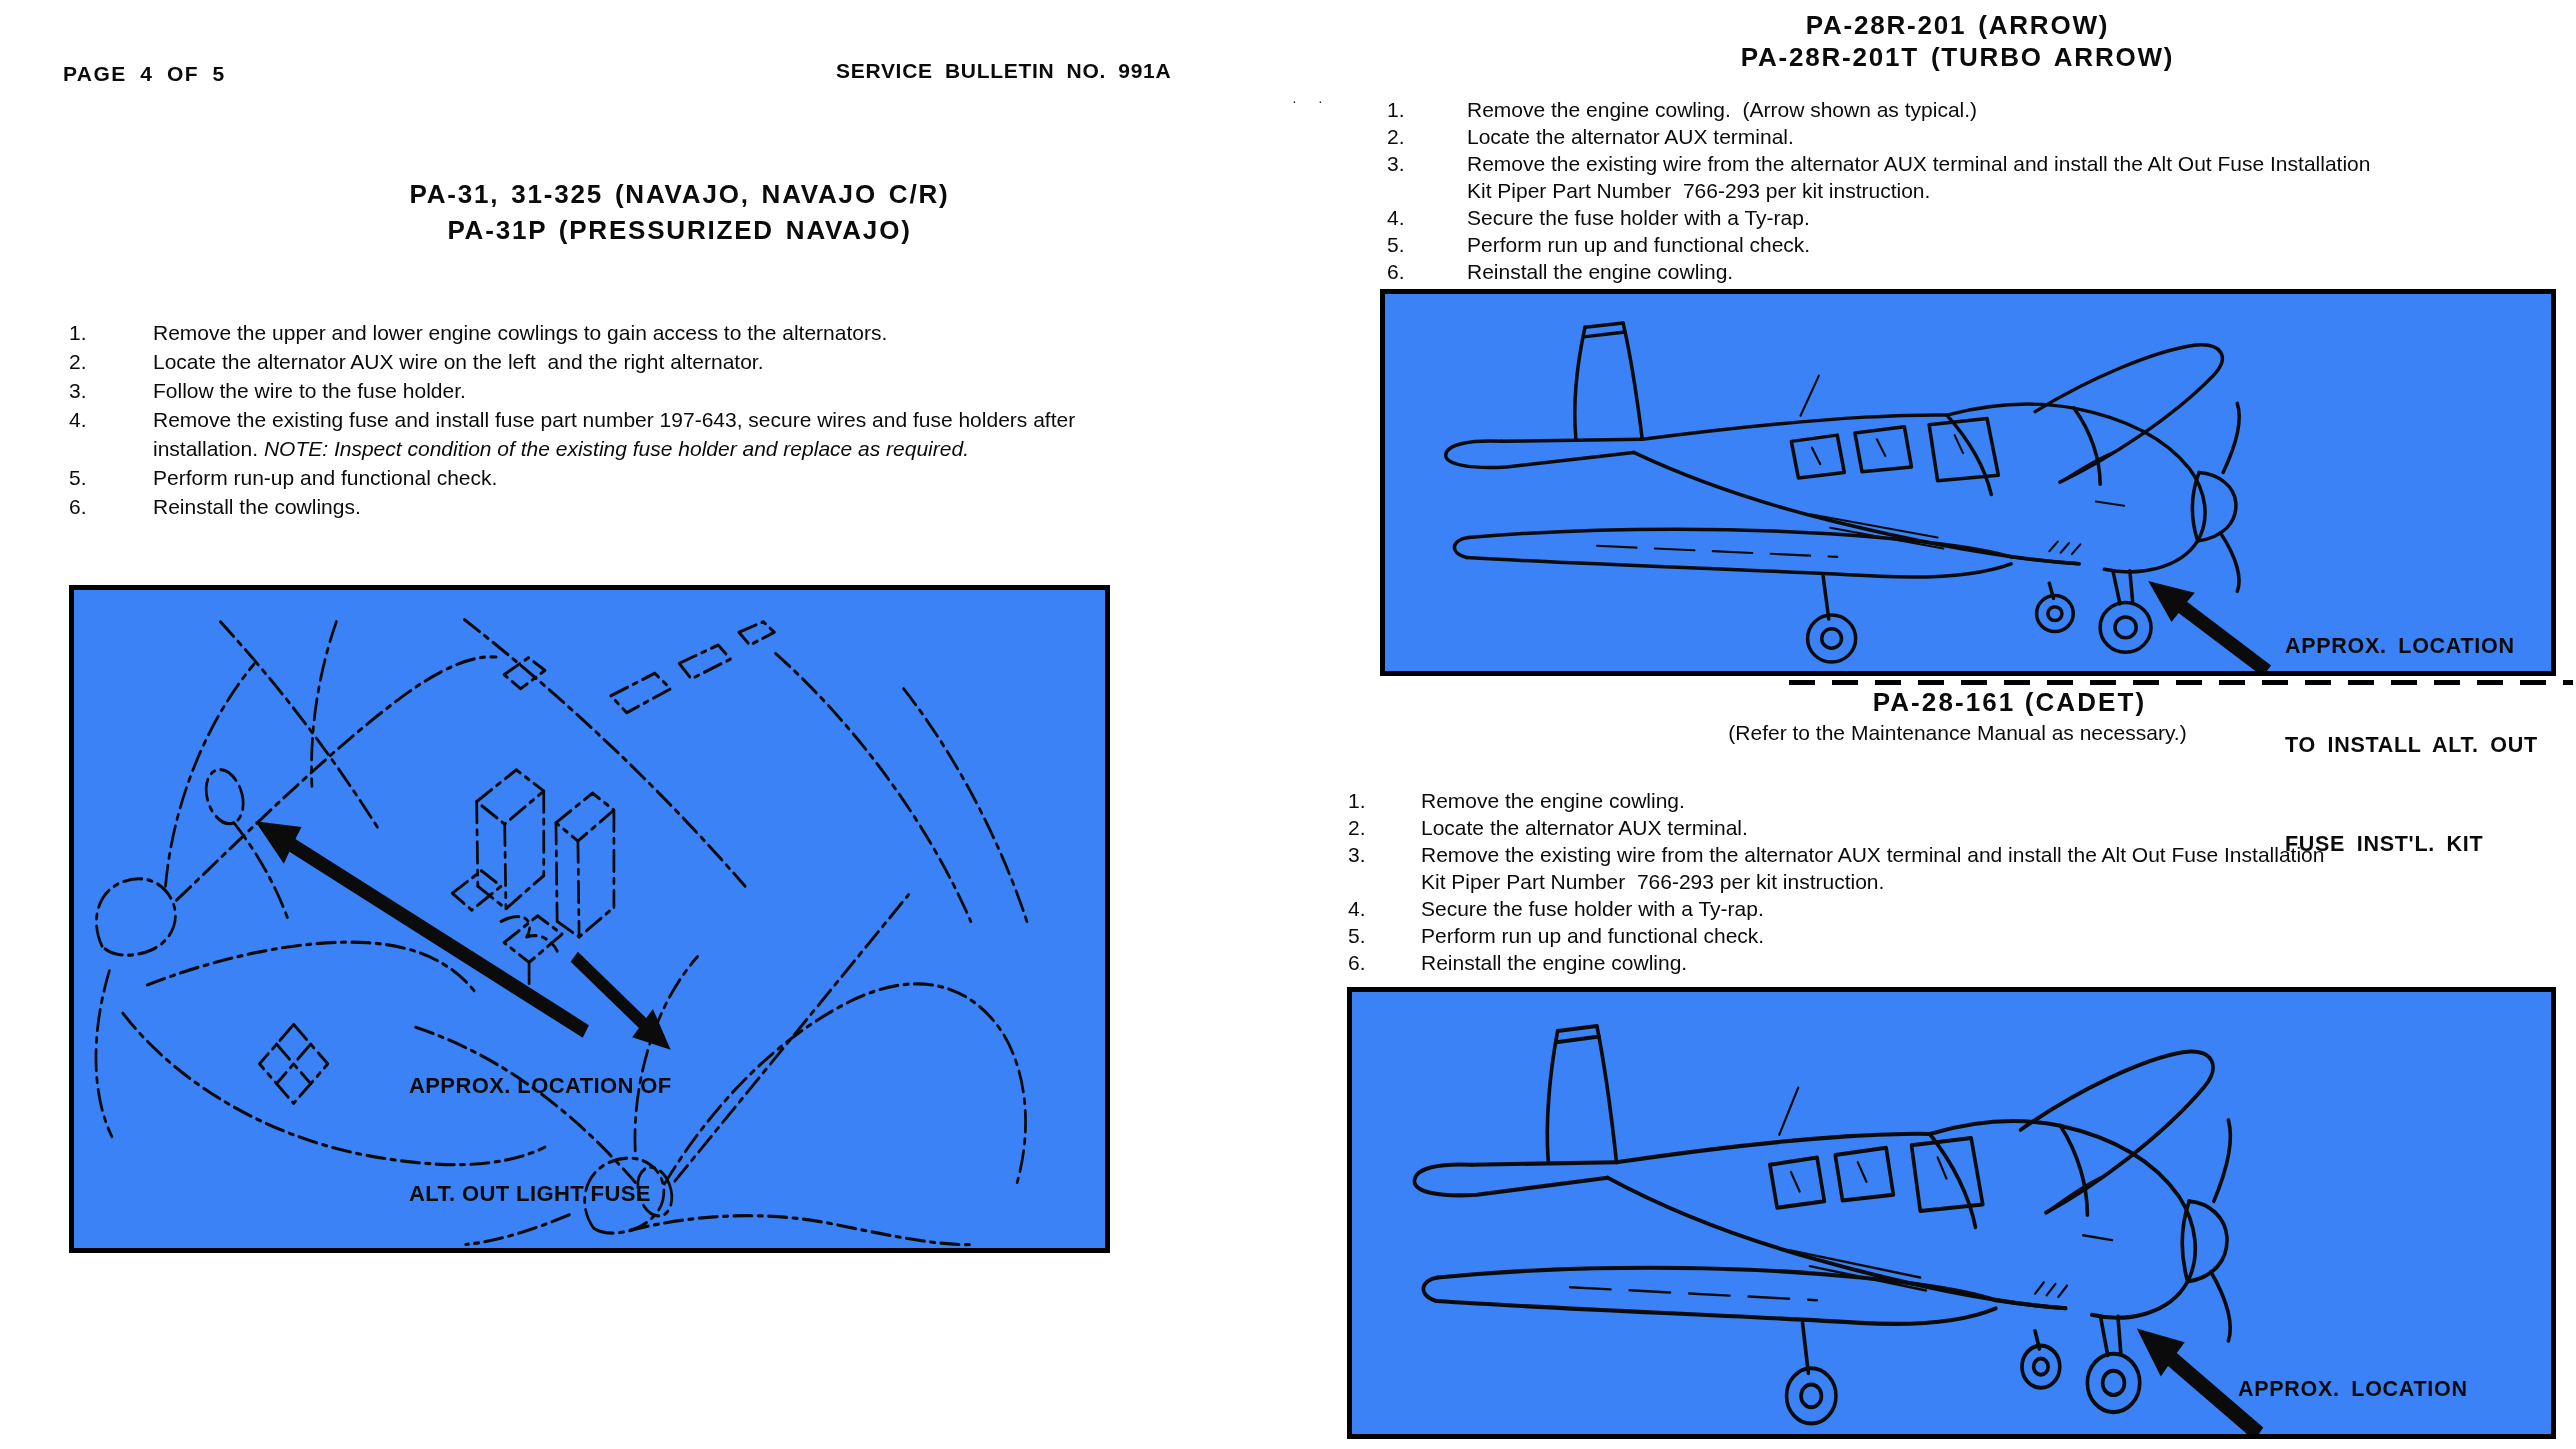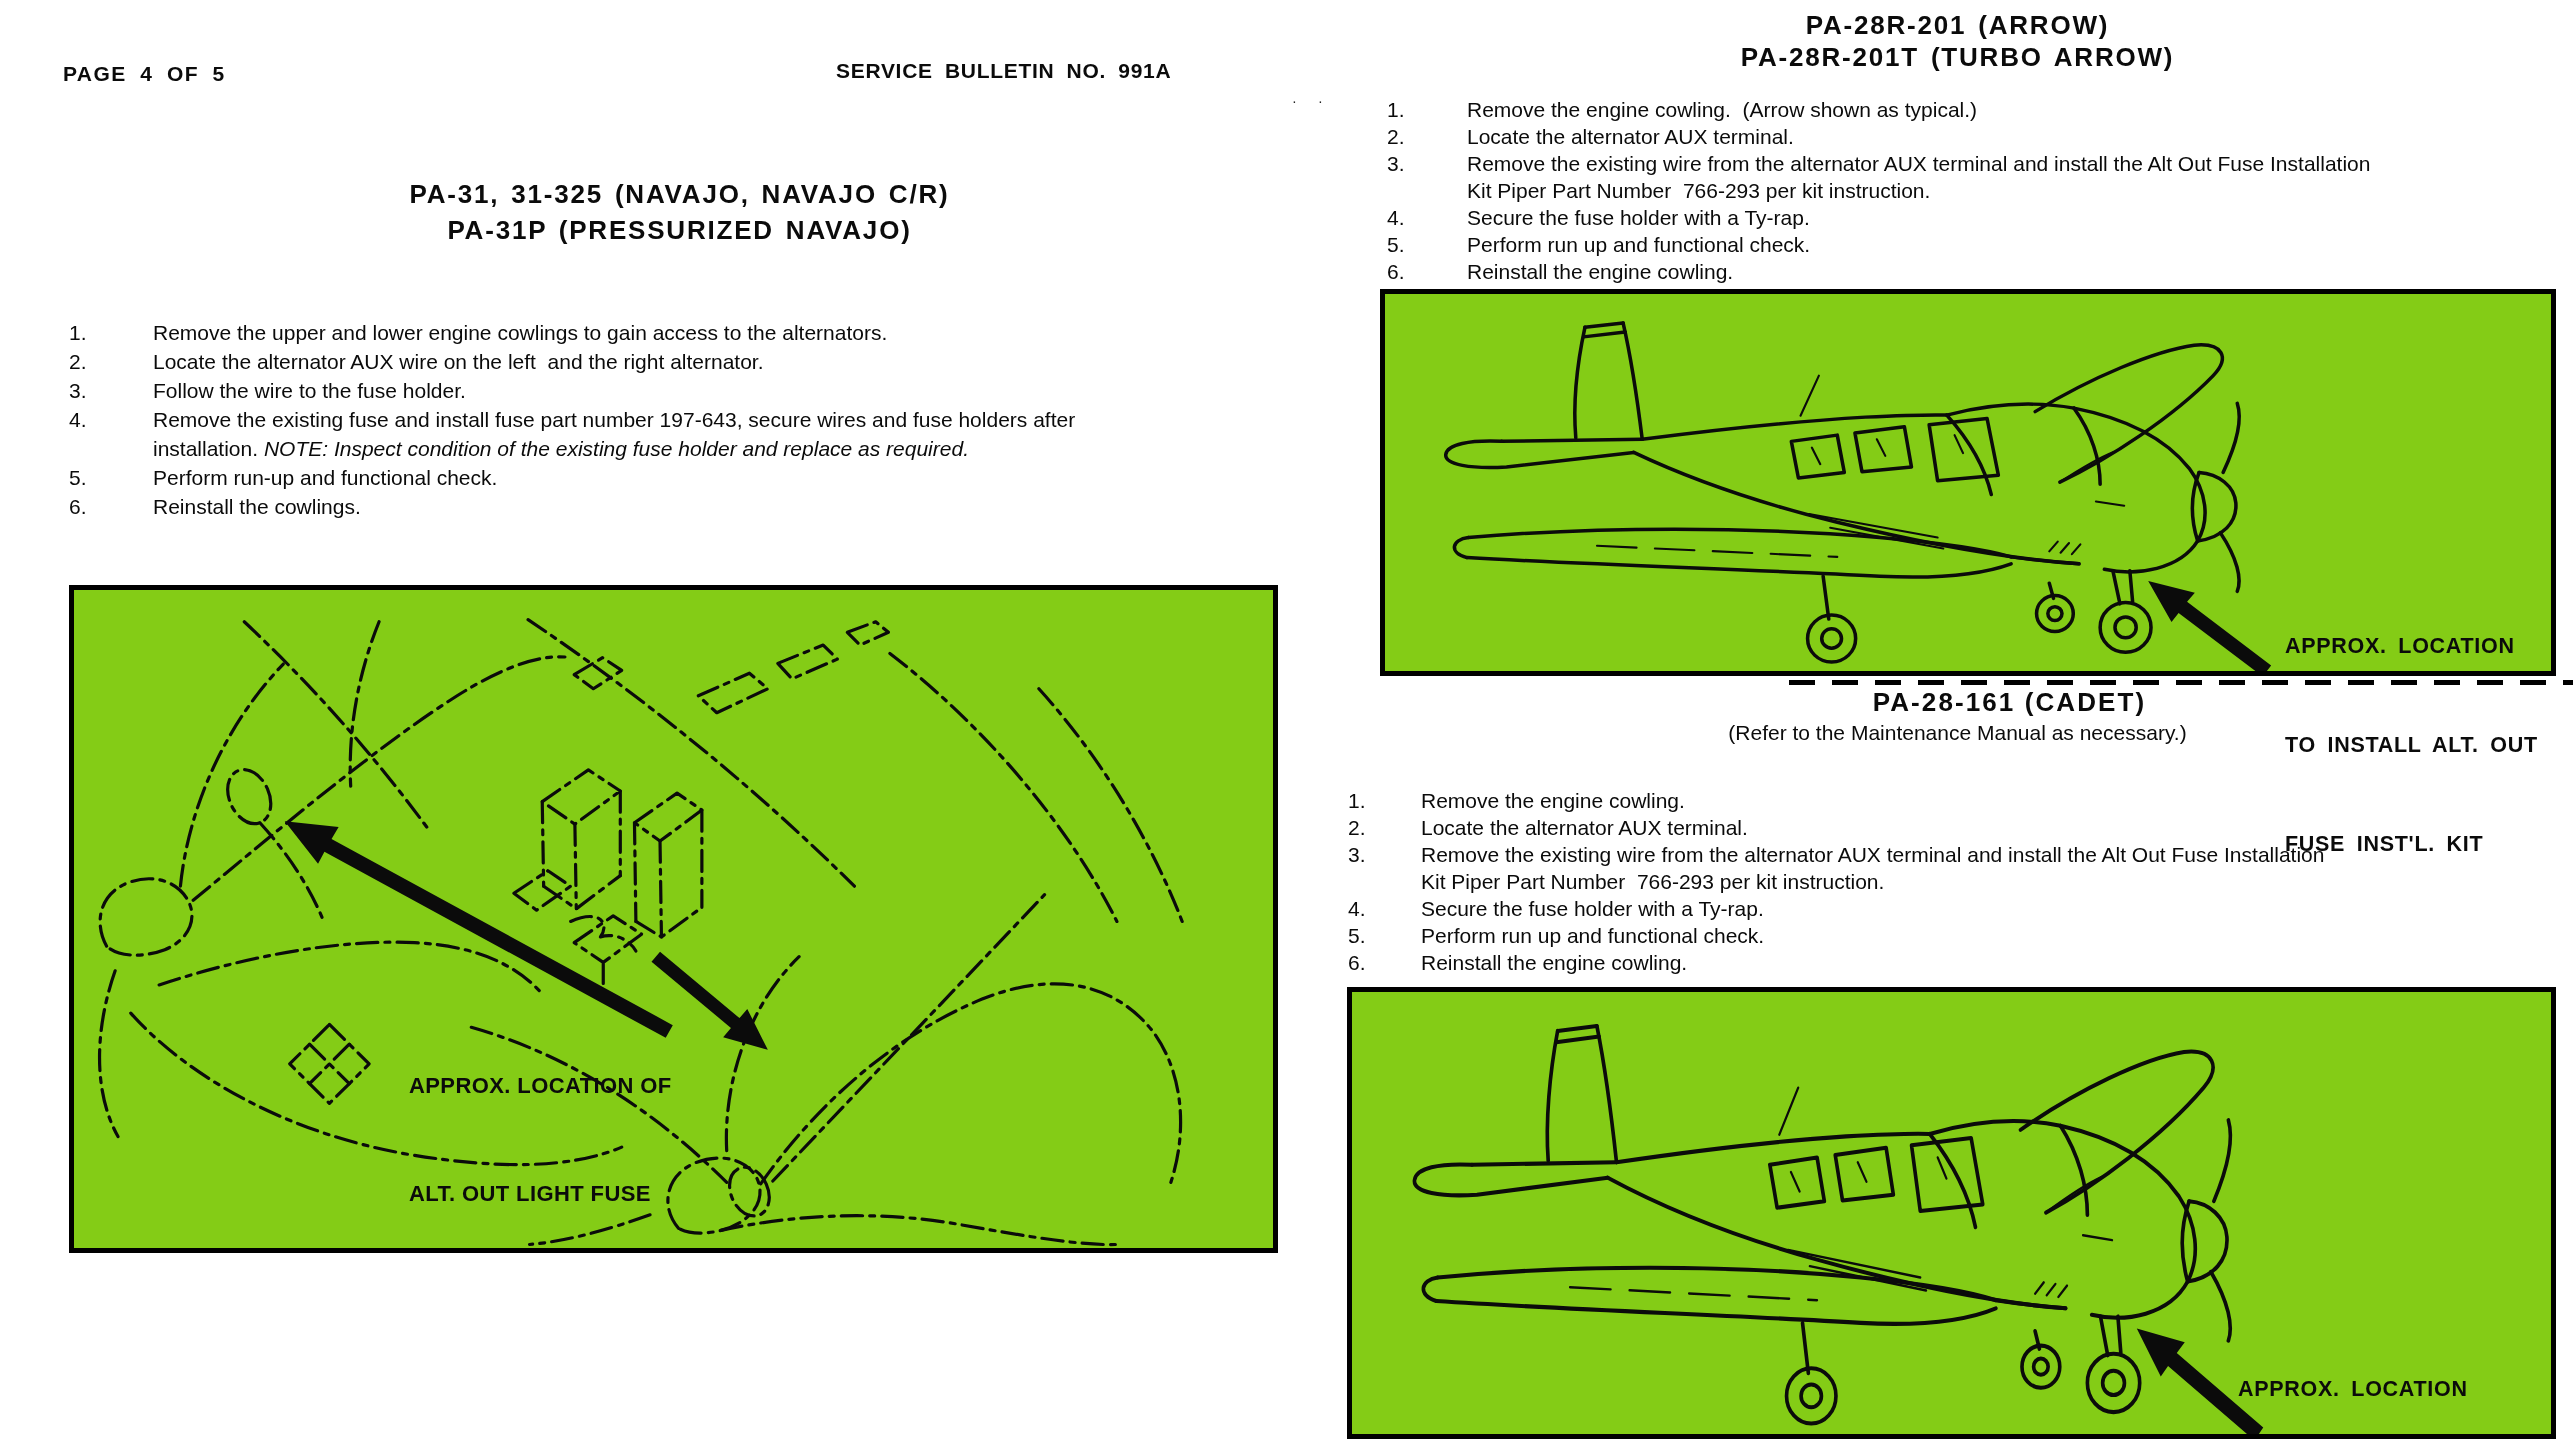--- a/index.html
+++ b/index.html
@@ -31,22 +31,22 @@
   .step .txt{flex:1 1 auto;}
   .steps-left{left:69px;top:318px;width:1212px;line-height:29px;}
   .steps-left .num{width:84px;}
   .steps-arrow{left:1387px;top:96px;width:1181px;line-height:27px;}
   .steps-arrow .num{width:80px;}
   .steps-cadet{left:1348px;top:787px;width:1216px;line-height:27px;}
   .steps-cadet .num{width:73px;}
   em.note{font-style:italic;}
 
   
-  .figbox{border:5px solid #000;box-sizing:border-box;background:#84cc16;}
-  .fig-navajo{left:69px;top:585px;width:1209px;height:668px;}
+  .figbox{border:5px solid #000;box-sizing:border-box;background:#3b82f6;}
+  .fig-navajo{left:69px;top:585px;width:1041px;height:668px;}
   .fig-arrow{left:1380px;top:289px;width:1176px;height:387px;}
   .fig-cadet{left:1347px;top:987px;width:1209px;height:452px;}
   .figbox svg{position:absolute;left:0;top:0;width:100%;height:100%;}
 
   
   .figlabel{font-weight:700;white-space:pre;}
   .lbl-navajo{left:335px;top:406px;font-size:22px;line-height:36px;letter-spacing:0.4px;}
   .lbl-arrow{left:900px;top:270px;font-size:21.5px;line-height:33px;letter-spacing:0.7px;word-spacing:5px;}
   .lbl-cadet{left:886px;top:315px;font-size:21.5px;line-height:33px;letter-spacing:0.7px;word-spacing:5px;}
 

